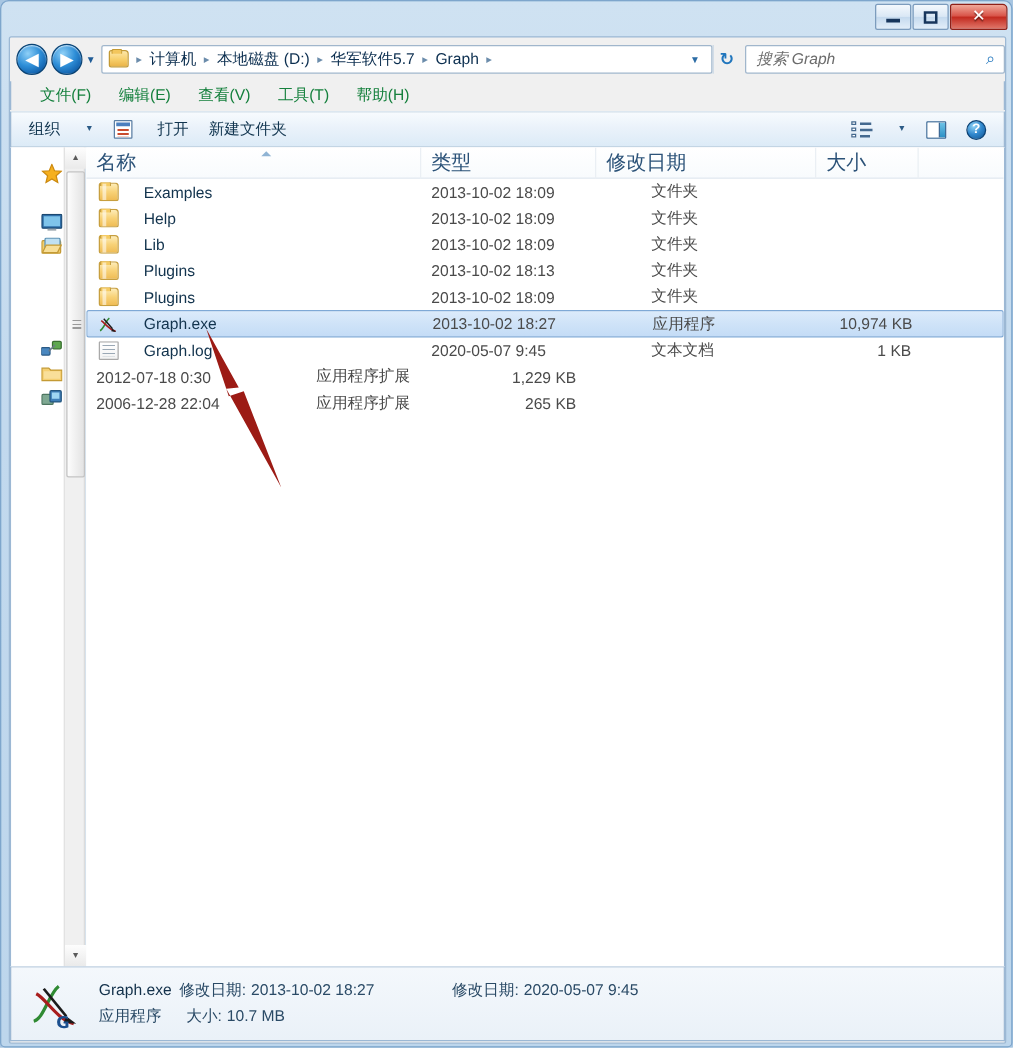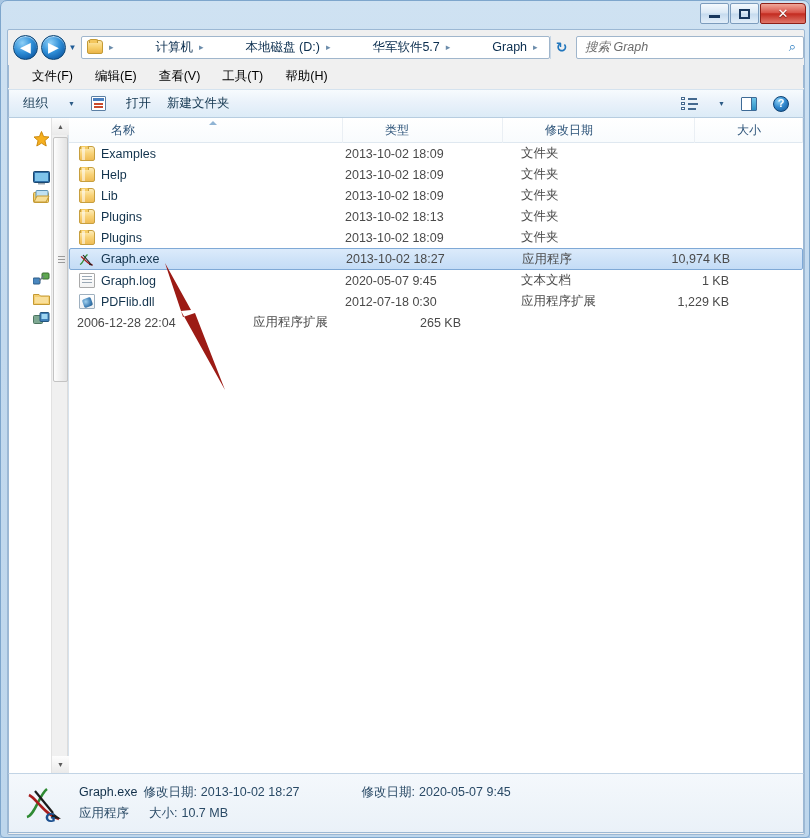--- a/index.html
+++ b/index.html
@@ -87,51 +87,50 @@
     border: 1px solid #c39a35; border-radius: 2px 3px 2px 2px;
     position: relative;
   }
   .crumb-folder::after {
     content: ""; position: absolute; left: 1px; top: -2px; width: 7px; height: 3px;
     background: #f3c65c; border: 1px solid #c39a35; border-bottom: none; border-radius: 2px 2px 0 0;
   }
   .crumb {
     font-size: 12.5px; color: #0b2e4f; padding: 1px 3px; white-space: nowrap;
     flex: 0 0 auto;
-    margin-left: 36px;
   }
   .crumb-sep { color: #6b8cab; font-size: 9px; padding: 0 3px; flex: 0 0 auto; }
   #addr-spacer { flex: 1 1 auto; }
   #addr-caret { color: #2c6ca5; font-size: 8px; padding: 0 7px; flex: 0 0 auto; }
   #refresh {
     width: 22px; height: 23px; flex: 0 0 auto;
     display: flex; align-items: center; justify-content: center;
     color: #2176bd; font-size: 14px; font-weight: bold;
     border-left: 1px solid #c8d6e4;
   }
   #searchbox {
-    width: 228px; height: 23px; margin-left: 4px; flex: 0 0 auto;
+    width: 208px; height: 23px; margin-left: 4px; flex: 0 0 auto;
     background: #fff; border: 1px solid #a0b6cc; border-radius: 2px;
     display: flex; align-items: center; padding: 0 4px;
   }
   #searchph {
     flex: 1 1 auto; font-size: 12.5px; font-style: italic; color: #6b6b6b;
     padding-left: 4px; white-space: nowrap; overflow: hidden;
   }
   #searchicon { color: #2176bd; font-size: 13px; padding-right: 3px; }
 
   
   #menubar {
     position: absolute; left: 7px; top: 64px; width: 796px; height: 23px;
     background: #f0f0f0;
     display: flex; align-items: center; padding-left: 12px;
     border-left: 1px solid #9cb8d4; border-right: 1px solid #9cb8d4;
   }
   .menuitem {
-    font-size: 12.5px; color: #000000; padding: 2px 11px; white-space: nowrap;
+    font-size: 12.5px; color: #15803d; padding: 2px 11px; white-space: nowrap;
   }
 
   
   #toolbar {
     position: absolute; left: 7px; top: 88px; width: 796px; height: 29px;
     background: linear-gradient(180deg,#f7fbfe 0%,#eaf2fa 45%,#dcebf7 100%);
     border-top: 1px solid #d5e3ef; border-bottom: 1px solid #b7cde0;
     border-left: 1px solid #9cb8d4; border-right: 1px solid #9cb8d4;
     display: flex; align-items: center; padding: 0 6px;
   }
@@ -213,23 +212,23 @@
 
   
   #listpane { flex: 1 1 auto; position: relative; background: #fff; overflow: hidden; }
   #colheader {
     height: 25px; display: flex; align-items: center;
     background: linear-gradient(180deg,#ffffff 0%,#f8fbfd 100%);
     border-bottom: 1px solid #dfe8f0;
     position: relative;
   }
   .colh {
-    font-size: 12px; color: #2b5278; padding-left: 8px;
+    font-size: 16px; color: #2b5278; padding-left: 8px;
     border-right: 1px solid #eaeff4; height: 25px; line-height: 25px;
-    white-space: nowrap; position: relative; margin-left: 34px;
+    white-space: nowrap; position: relative;
   }
   #colh-name { width: 268px; }
   #colh-date { width: 176px; }
   #colh-type { width: 140px; }
   #colh-size { width: 82px; }
   #colh-rest { flex: 1 1 auto; height: 25px; }
   #sortarrow {
     position: absolute; left: 140px; top: 3px;
     width: 0; height: 0; border-left: 4px solid transparent; border-right: 4px solid transparent;
     border-bottom: 4px solid #90b4d4;
@@ -239,21 +238,21 @@
     height: 21px; display: flex; align-items: center;
     font-size: 12.5px; color: #12334d;
   }
   .row.selected {
     background: linear-gradient(180deg,#dcebfb 0%,#cfe3f8 50%,#c4dcf6 100%);
     border: 1px solid #7fa9d6;
     border-radius: 2px;
     height: 22px;
   }
   .cell-name {
-    width: 268px; display: flex; align-items: center; gap: 6px;
+    width: 268px; display: flex; align-items: center; gap: 20px;
     padding-left: 10px; white-space: nowrap; overflow: hidden;
   }
   .row.selected .cell-name { padding-left: 9px; }
   .cell-date { width: 176px; color: #4a4a4a; padding-left: 8px; white-space: nowrap; }
   .cell-type { width: 140px; color: #4a4a4a; padding-left: 8px; white-space: nowrap; }
   .cell-size { width: 82px; color: #4a4a4a; text-align: right; padding-right: 6px; white-space: nowrap; }
 
   
   .ico { width: 16px; height: 15px; flex: 0 0 auto; position: relative; }
   .ico-folder {
@@ -537,24 +536,20 @@
           <div class="row">
             <div class="cell-name">
               <span class="ico ico-txt"></span>
               <span>Graph.log</span>
             </div>
             <div class="cell-date">2020-05-07 9:45</div>
             <div class="cell-type">文本文档</div>
             <div class="cell-size">1 KB</div>
           </div>
           <div class="row">
-            <div class="cell-name">
-              <span class="ico ico-dll"></span>
-              <span>PDFlib.dll</span>
-            </div>
             <div class="cell-date">2012-07-18 0:30</div>
             <div class="cell-type">应用程序扩展</div>
             <div class="cell-size">1,229 KB</div>
           </div>
           <div class="row">
             <div class="cell-date">2006-12-28 22:04</div>
             <div class="cell-type">应用程序扩展</div>
             <div class="cell-size">265 KB</div>
           </div>
         </div>

